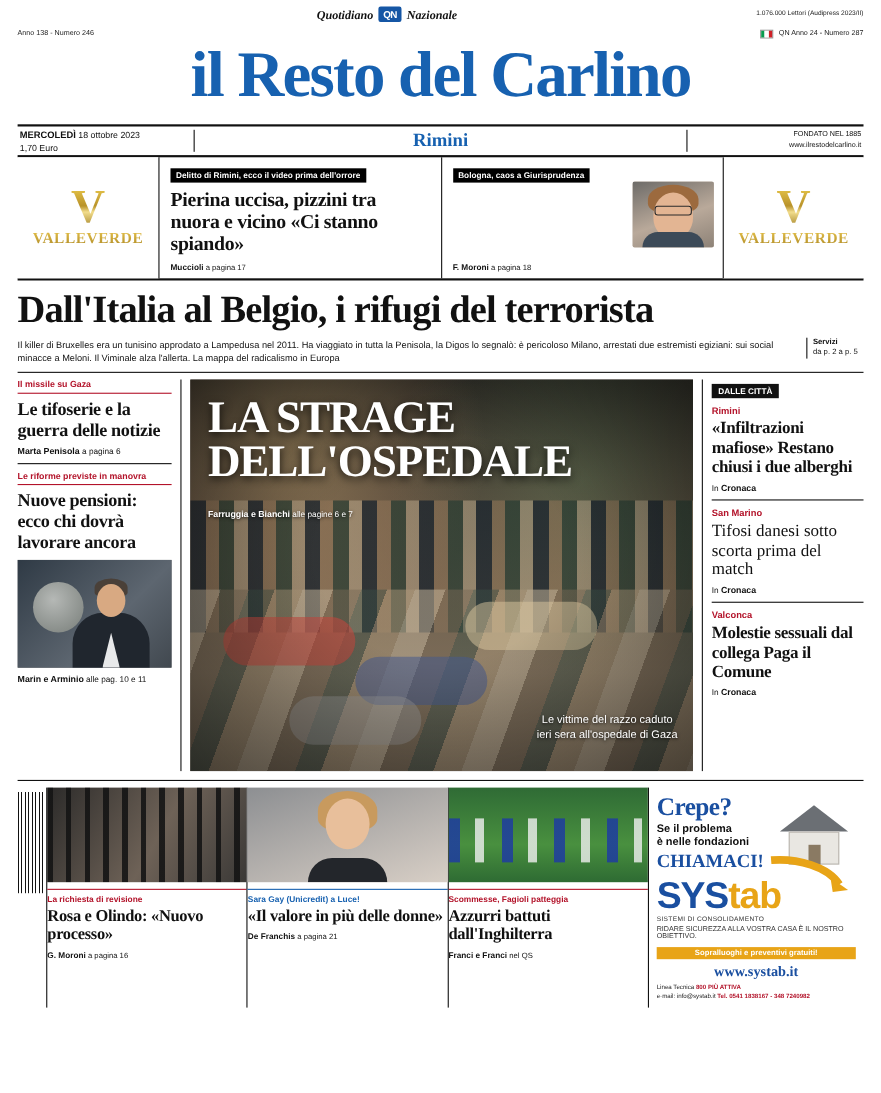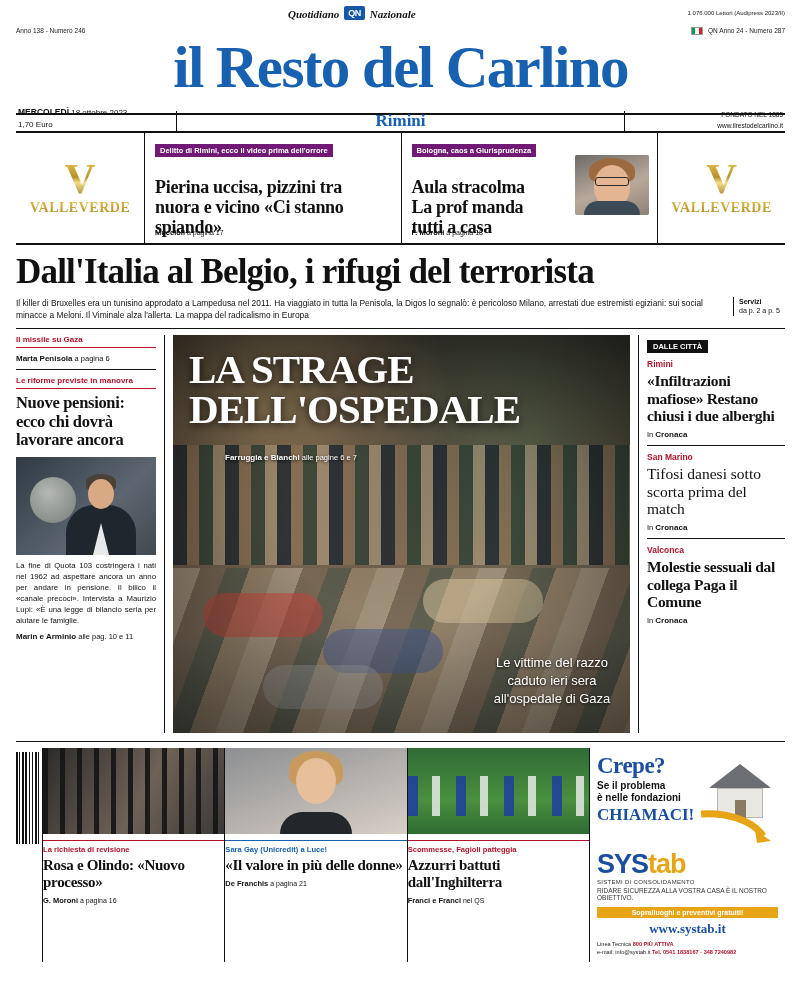--- a/index.html
+++ b/index.html
@@ -43,21 +43,21 @@
     text-align: center; padding: 2px 0 16px;
   }
   .masthead h1 {
     font-family: "Liberation Serif", serif;
     font-size: 59px; font-weight: bold; color: #1761b0;
     letter-spacing: -1.6px; line-height: 1;
   }
 
   
   .datebar {
-    display: flex; align-items: flex-end; height: 20px;
+    display: flex; align-items: center; height: 30px;
     border-top: 2.5px solid #111; border-bottom: 2.5px solid #111;
   }
   .datebar-left { width: 160px; font-size: 8px; line-height: 1.5; padding-left: 2px; }
   .datebar-left b { font-size: 8.5px; }
   .datebar-center {
     flex: 1; text-align: center;
     font-family: "Liberation Serif", serif; font-weight: bold;
     font-size: 17px; color: #1761b0;
     border-left: 0.8px solid #111; border-right: 0.8px solid #111;
   }
@@ -76,22 +76,22 @@
     background: linear-gradient(180deg,#e8c64a 0%,#b8922a 45%,#f2dd8c 60%,#9d7b1e 100%);
     -webkit-background-clip: text; background-clip: text; color: transparent;
   }
   .vv-name { font-family: "Liberation Serif", serif; font-weight: bold; font-size: 14px; letter-spacing: 0.5px;
     background: linear-gradient(180deg,#e3c04a 0%,#a98422 100%);
     -webkit-background-clip: text; background-clip: text; color: transparent; }
 
   .teaser { flex: 1; padding: 6px 10px; border-left: 0.8px solid #111; position: relative; }
   .teaser:last-of-type { border-right: 0.8px solid #111; }
   .kicker {
-    display: inline-block; background: #701a75; color: #fff;
-    font-size: 7.5px; font-weight: bold; padding: 2px 5px; margin-bottom: 20px;
+    display: inline-block; background: #000000; color: #fff;
+    font-size: 7.5px; font-weight: bold; padding: 2px 5px; margin-bottom: 5px;
   }
   .teaser h2 {
     font-family: "Liberation Serif", serif; font-weight: bold;
     font-size: 18px; line-height: 1.12; letter-spacing: -0.3px;
   }
   .byline { position: absolute; bottom: 6px; font-size: 7px; }
   .byline b { font-size: 7.5px; }
   .teaser-photo {
     position: absolute; right: 8px; top: 22px; width: 74px; height: 60px;
     border-radius: 2px; overflow: hidden; background: #c9bdb2;
@@ -128,21 +128,21 @@
   .gov-bg { position: absolute; inset: 0; background: linear-gradient(135deg,#2f3a45,#5d6670 60%,#41484f); }
   .gov-emblem { position: absolute; left: 14px; top: 20px; width: 46px; height: 46px; border-radius: 50%; background: radial-gradient(circle at 40% 35%, #c9cbc6, #7e837c); opacity: .85; }
   .gov-man-head { position: absolute; right: 42px; top: 22px; width: 26px; height: 30px; border-radius: 50%; background: #d8a982; }
   .gov-man-hair { position: absolute; right: 40px; top: 17px; width: 30px; height: 16px; border-radius: 50% 50% 20% 20%; background: #4a4038; }
   .gov-man-body { position: absolute; right: 20px; bottom: 0; width: 70px; height: 50px; border-radius: 28px 28px 0 0; background: #20262e; }
   .gov-shirt { position: absolute; right: 47px; bottom: 0; width: 16px; height: 32px; background: #e8e9ea; clip-path: polygon(50% 0,100% 100%,0 100%); }
   .body-txt { font-size: 7.8px; line-height: 1.42; text-align: justify; }
   .rule-sm { border-top: 0.8px solid #111; margin: 6px 0; }
 
   
-  .bigphoto { position: relative; width: 100%; height: 398px; overflow: hidden; background: #3a3430; }
+  .bigphoto { position: relative; width: 100%; height: 356px; overflow: hidden; background: #3a3430; }
   .bp-bg { position: absolute; inset: 0;
     background:
       radial-gradient(circle at 20% 18%, rgba(255,215,140,.35), transparent 38%),
       radial-gradient(circle at 78% 26%, rgba(120,180,120,.25), transparent 40%),
       linear-gradient(180deg,#2b2723 0%,#4e4137 30%,#6d5c4a 55%,#7e6f5c 75%,#5d5246 100%);
   }
   .bp-crowd { position: absolute; left: 0; right: 0; top: 110px; height: 120px;
     background: repeating-linear-gradient(90deg,
       rgba(25,35,45,.75) 0 14px, rgba(150,120,90,.5) 14px 26px,
       rgba(40,60,50,.7) 26px 40px, rgba(200,180,150,.45) 40px 52px); }
@@ -155,30 +155,30 @@
   .bp-title {
     position: absolute; left: 16px; top: 14px; color: #fff;
     font-family: "Liberation Serif", serif; font-weight: bold;
     font-size: 41px; line-height: 0.98; letter-spacing: -1px;
     text-shadow: 0 2px 8px rgba(0,0,0,.75);
   }
   .bp-credit {
     position: absolute; left: 16px; top: 118px; color: #fff; font-size: 7.5px;
     text-shadow: 0 1px 3px rgba(0,0,0,.9);
   }
-  .bp-credit b { font-size: 8px; margin-left: 36px; }
+  .bp-credit b { font-size: 8px; }
   .bp-box {
     position: absolute; left: 16px; bottom: 12px; width: 186px;
     color: #fff; font-family: "Liberation Serif", serif; font-weight: bold;
     font-size: 11.5px; line-height: 1.22;
     text-shadow: 0 1px 4px rgba(0,0,0,.85);
   }
   .bp-cap {
     position: absolute; right: 12px; bottom: 26px; width: 132px; text-align: center;
-    color: #fff; font-size: 13px; line-height: 1.35;
+    color: #fff; font-size: 10px; line-height: 1.35;
     text-shadow: 0 1px 3px rgba(0,0,0,.9);
   }
 
   
   .dalle {
     display: inline-block; background: #111; color: #fff; font-size: 7.5px;
     font-weight: bold; padding: 2px 6px; margin-bottom: 6px;
   }
   .city { color: #b3132a; font-size: 8.5px; font-weight: bold; margin-bottom: 3px; }
   .hl-right { font-family: "Liberation Serif", serif; font-weight: bold; font-size: 15.5px; line-height: 1.14; letter-spacing: -0.3px; }
@@ -215,21 +215,21 @@
   .ad-crepe { font-family: "Liberation Serif", serif; font-weight: bold; font-size: 23px; color: #1a4fa0; letter-spacing: -0.5px; }
   .ad-l1 { font-weight: bold; font-size: 10px; color: #111; line-height: 1.2; margin-top: 1px; }
   .ad-l2 { font-weight: bold; font-size: 10px; color: #111; line-height: 1.2; }
   .ad-call { font-family: "Liberation Serif", serif; font-weight: bold; font-size: 17px; color: #1a4fa0; margin-top: 1px; }
   .ad-house { position: absolute; right: 8px; top: 16px; width: 74px; height: 58px; }
   .ad-house .roof { position: absolute; left: 6px; top: 0; width: 0; height: 0; border-left: 31px solid transparent; border-right: 31px solid transparent; border-bottom: 24px solid #6b6f74; }
   .ad-house .wall { position: absolute; left: 14px; top: 24px; width: 46px; height: 30px; background: #e9e7e2; border: 1px solid #b9b6b0; }
   .ad-house .door { position: absolute; left: 32px; top: 36px; width: 11px; height: 18px; background: #8a7a63; }
   .ad-arrow { position: absolute; right: 6px; top: 62px; width: 80px; height: 34px; }
   .ad-arrow svg { width: 100%; height: 100%; }
-  .ad-brand { font-family: "Liberation Sans", sans-serif; font-weight: bold; font-size: 27px; color: #1a4fa0; letter-spacing: -1px; margin-top: 24px; }
+  .ad-brand { font-family: "Liberation Sans", sans-serif; font-weight: bold; font-size: 34px; color: #1a4fa0; letter-spacing: -1px; margin-top: 2px; }
   .ad-brand span { color: #e8a417; }
   .ad-sub { font-size: 6px; color: #333; letter-spacing: 0.3px; margin-top: -1px; }
   .ad-sub2 { font-size: 6.5px; color: #333; margin-top: 2px; }
   .ad-strip { background: #e8a417; color: #fff; font-size: 7px; font-weight: bold; text-align: center; padding: 2px 0; margin-top: 6px; }
   .ad-web { text-align: center; font-family: "Liberation Serif", serif; font-weight: bold; font-size: 13px; color: #1a4fa0; margin-top: 3px; }
   .ad-foot { font-size: 5.6px; color: #222; margin-top: 4px; line-height: 1.4; }
   .ad-foot .num { color: #b3132a; font-weight: bold; }
 </style>
 </head>
 <body>
@@ -289,21 +289,20 @@
 
     <div class="teaser">
       <span class="kicker">Bologna, caos a Giurisprudenza</span>
       <div class="teaser-photo">
         <div class="face-bg"></div>
           <div class="face-hair"></div>
           <div class="face-head"></div>
           <div class="face-glass"></div>
           <div class="face-body"></div>
       </div>
-      <h2 style="width:58%">Aula stracolma La prof manda tutti a casa</h2>
       <div class="byline"><b>F. Moroni</b><span> a pagina 18</span></div>
     </div>
 
     <div class="ad-vv" style="border-left:0.8px solid #111">
       <div class="vv-mark">V</div>
       <div class="vv-name">VALLEVERDE</div>
     </div>
   </div>
 
   <div class="lead">
@@ -314,37 +313,37 @@
         <b>Servizi</b>
         <span>da p. 2 a p. 5</span>
       </div>
     </div>
   </div>
 
   <div class="main">
 
     <div class="col-left">
       <div class="cat-red">Il missile su Gaza</div>
+      <div class="hl-left">Le tifoserie e la guerra delle notizie</div>
       <div class="sig"><b>Marta Penisola</b><span> a pagina 6</span></div>
 
       <div class="rule-sm"></div>
 
       <div class="cat-red">Le riforme previste in manovra</div>
       <div class="hl-left">Nuove pensioni: ecco chi dovrà lavorare ancora</div>
 
       <div class="photo-gov">
         <div class="gov-bg"></div>
           <div class="gov-emblem"></div>
         <div class="gov-man-body"></div>
           <div class="gov-shirt"></div>
         <div class="gov-man-hair"></div>
           <div class="gov-man-head"></div>
       </div>
 
-      <div class="body-txt">La fine di Quota 103 costringerà i nati nel 1962 ad aspettare ancora un anno per andare in pensione. Il bilico il «canale precoci». Intervista a Maurizio Lupi: «È una legge di bilancio seria per aiutare le famiglie.</div>
       <div class="sig"><b>Marin e Arminio</b><span> alle pag. 10 e 11</span></div>
     </div>
 
     <div class="col-mid">
       <div class="bigphoto">
         <div class="bp-bg"></div>
         <div class="bp-crowd"></div>
         <div class="bp-floor"></div>
         <div class="bp-blanket" style="left:30px; bottom:96px; background:rgba(200,70,60,.55);"></div>
         <div class="bp-blanket" style="left:150px; bottom:60px; background:rgba(70,90,140,.55);"></div>

